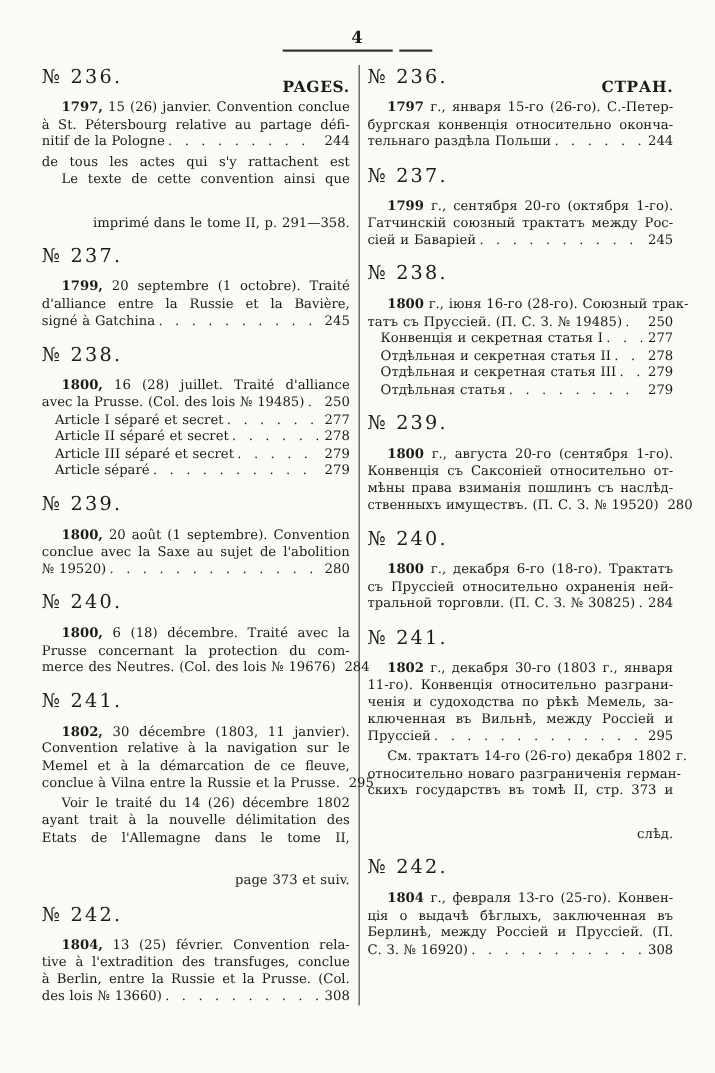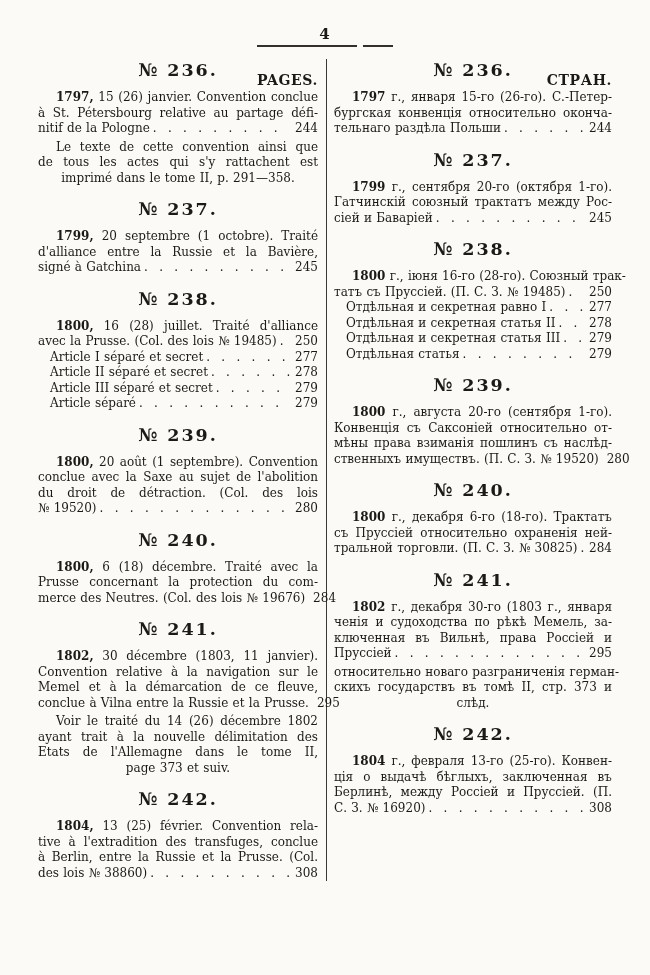--- a/index.html
+++ b/index.html
@@ -30,32 +30,32 @@
   .columns { display: flex; align-items: stretch; }
   .col { width: 280px; position: relative; }
   .col.right { width: 278px; }
   .divider { width: 1px; background: #3b3833; margin-left: 8px; margin-right: 7px; }
   .col-label {
     position: absolute; top: 13px; right: 0;
     font-size: 14px; font-weight: bold; letter-spacing: 0.6px;
   }
   
   .sec-num {
-    font-size: 17.5px; font-weight: bold; text-align: center;
+    font-size: 17.5px; font-weight: normal; 
     letter-spacing: 2px; line-height: 22px;
     margin: 12px 0 9px 0;
   }
   .col .sec-num:first-of-type { margin-top: 0; }
   .para { font-size: 12px; line-height: 15.5px; word-spacing: 0.5px; }
   .para.note { margin-top: 3px; }
   .line { white-space: nowrap; }
   .line.indent { text-indent: 18px; }
   .para.sub .line { padding-left: 12px; }
   .line.fill { text-align: justify; text-align-last: justify; }
-  .line.last { text-align: center; }
+  .line.last { text-align: right; margin-top: 24px; }
   .line.pageline { display: flex; align-items: center; }
   .pageline .t { white-space: nowrap; flex-shrink: 0; }
   .leader {
     flex: 1 1 auto; min-width: 0;
     overflow: hidden; white-space: nowrap;
     margin: 0 3px;
   }
   .leader::before {
     content: ". . . . . . . . . . . . . . . . . . . . . . . . . . . . . . . . . . . . . . . .";
     letter-spacing: 3.5px;
@@ -83,22 +83,22 @@
         <div class="para entry">
           <div class="line indent fill"><b>1797,</b> 15 (26) janvier. Convention conclue</div>
           <div class="line fill">à St. Pétersbourg relative au partage défi-</div>
           <div class="line pageline">
             <span class="t">nitif de la Pologne</span>
             <span class="leader"></span>
             <span class="pg">244</span>
           </div>
         </div>
         <div class="para note">
+          <div class="line fill">de tous les actes qui s'y rattachent est</div>
           <div class="line indent fill">Le texte de cette convention ainsi que</div>
-          <div class="line fill">de tous les actes qui s'y rattachent est</div>
           <div class="line last">imprimé dans le tome II, p. 291—358.</div>
         </div>
         <h2 class="sec-num">№ 237.</h2>
         <div class="para entry">
           <div class="line indent fill"><b>1799,</b> 20 septembre (1 octobre). Traité</div>
           <div class="line fill">d'alliance entre la Russie et la Bavière,</div>
           <div class="line pageline">
             <span class="t">signé à Gatchina</span>
             <span class="leader"></span>
             <span class="pg">245</span>
@@ -138,21 +138,20 @@
           <div class="line pageline">
             <span class="t">Article séparé</span>
             <span class="leader"></span>
             <span class="pg">279</span>
           </div>
         </div>
         <h2 class="sec-num">№ 239.</h2>
         <div class="para entry">
           <div class="line indent fill"><b>1800,</b> 20 août (1 septembre). Convention</div>
           <div class="line fill">conclue avec la Saxe au sujet de l'abolition</div>
-          <div class="line fill">du droit de détraction. (Col. des lois</div>
           <div class="line pageline">
             <span class="t">№ 19520)</span>
             <span class="leader"></span>
             <span class="pg">280</span>
           </div>
         </div>
         <h2 class="sec-num">№ 240.</h2>
         <div class="para entry">
           <div class="line indent fill"><b>1800,</b> 6 (18) décembre. Traité avec la</div>
           <div class="line fill">Prusse concernant la protection du com-</div>
@@ -178,21 +177,21 @@
           <div class="line fill">ayant trait à la nouvelle délimitation des</div>
           <div class="line fill">Etats de l'Allemagne dans le tome II,</div>
           <div class="line last">page 373 et suiv.</div>
         </div>
         <h2 class="sec-num">№ 242.</h2>
         <div class="para entry">
           <div class="line indent fill"><b>1804,</b> 13 (25) février. Convention rela-</div>
           <div class="line fill">tive à l'extradition des transfuges, conclue</div>
           <div class="line fill">à Berlin, entre la Russie et la Prusse. (Col.</div>
           <div class="line pageline">
-            <span class="t">des lois № 38860)</span>
+            <span class="t">des lois № 13660)</span>
             <span class="leader"></span>
             <span class="pg">308</span>
           </div>
         </div>
       </section>
     <div class="divider"></div>
     <section class="col right" id="col-right">
       <div class="col-label">СТРАН.</div>
     <h2 class="sec-num">№ 236.</h2>
         <div class="para entry">
@@ -218,21 +217,21 @@
         <div class="para entry">
           <div class="line indent fill"><b>1800</b> г., іюня 16-го (28-го). Союзный трак-</div>
           <div class="line pageline">
             <span class="t">татъ съ Пруссіей. (П. С. З. № 19485)</span>
             <span class="leader"></span>
             <span class="pg">250</span>
           </div>
         </div>
         <div class="para sub">
           <div class="line pageline">
-            <span class="t">Отдѣльная и секретная равно I</span>
+            <span class="t">Конвенція и секретная статья I</span>
             <span class="leader"></span>
             <span class="pg">277</span>
           </div>
         </div>
         <div class="para sub">
           <div class="line pageline">
             <span class="t">Отдѣльная и секретная статья II</span>
             <span class="leader"></span>
             <span class="pg">278</span>
           </div>
@@ -268,29 +267,31 @@
           <div class="line fill">съ Пруссіей относительно охраненія ней-</div>
           <div class="line pageline">
             <span class="t">тральной торговли. (П. С. З. № 30825)</span>
             <span class="leader"></span>
             <span class="pg">284</span>
           </div>
         </div>
         <h2 class="sec-num">№ 241.</h2>
         <div class="para entry">
           <div class="line indent fill"><b>1802</b> г., декабря 30-го (1803 г., января</div>
+          <div class="line fill">11-го). Конвенція относительно разграни-</div>
           <div class="line fill">ченія и судоходства по рѣкѣ Мемель, за-</div>
-          <div class="line fill">ключенная въ Вильнѣ, права Россіей и</div>
+          <div class="line fill">ключенная въ Вильнѣ, между Россіей и</div>
           <div class="line pageline">
             <span class="t">Пруссіей</span>
             <span class="leader"></span>
             <span class="pg">295</span>
           </div>
         </div>
         <div class="para note">
+          <div class="line indent fill">См. трактатъ 14-го (26-го) декабря 1802 г.</div>
           <div class="line fill">относительно новаго разграниченія герман-</div>
           <div class="line fill">скихъ государствъ въ томѣ II, стр. 373 и</div>
           <div class="line last">слѣд.</div>
         </div>
         <h2 class="sec-num">№ 242.</h2>
         <div class="para entry">
           <div class="line indent fill"><b>1804</b> г., февраля 13-го (25-го). Конвен-</div>
           <div class="line fill">ція о выдачѣ бѣглыхъ, заключенная въ</div>
           <div class="line fill">Берлинѣ, между Россіей и Пруссіей. (П.</div>
           <div class="line pageline">

